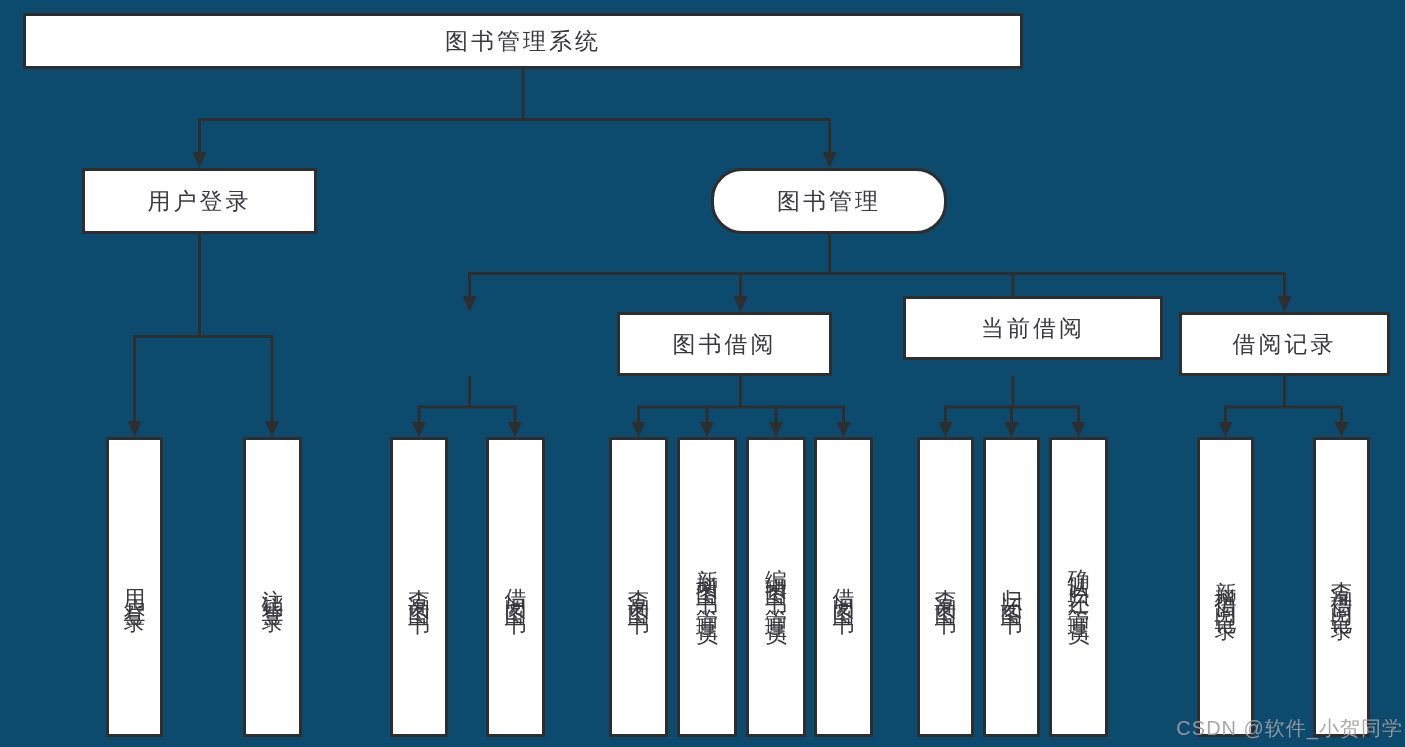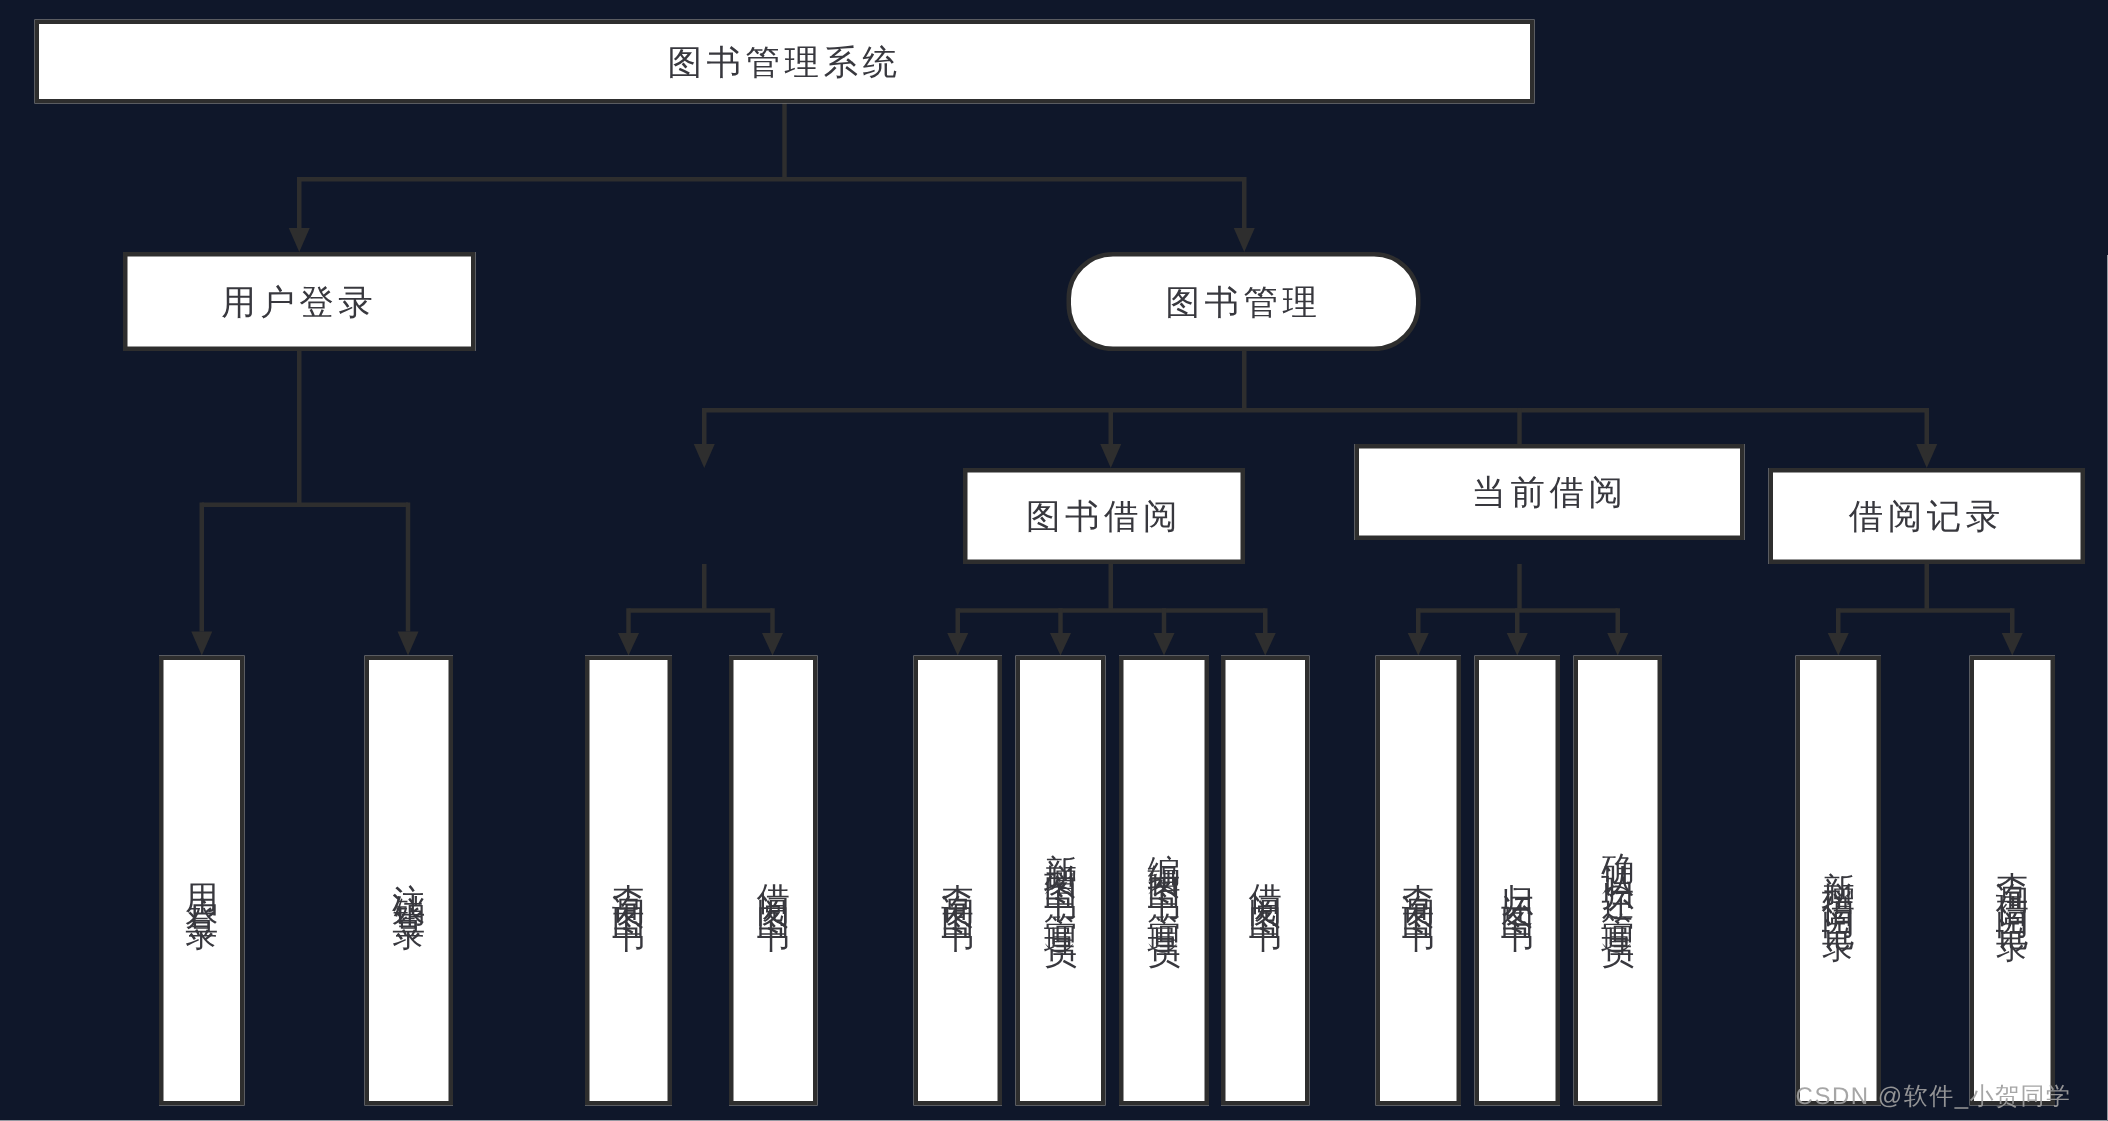--- a/index.html
+++ b/index.html
@@ -1,20 +1,20 @@
 <!DOCTYPE html>
 <html><head>
 <meta charset="utf-8">
 <style>
   html, body { margin: 0; padding: 0; background: #ffffff; }
   .canvas {
     position: relative;
     width: 1405px;
     height: 747px;
-    background: #0f172a;
+    background: #0c4a6e;
     font-family: "Liberation Sans", sans-serif;
     overflow: hidden;
   }
   svg.connectors {
     position: absolute;
     left: 0; top: 0;
     width: 1405px; height: 747px;
     z-index: 1;
   }
   svg.connectors path {
@@ -45,23 +45,23 @@
   .leaf .v-label {
     writing-mode: vertical-rl;
     text-orientation: mixed;
     font-size: 22px;
     letter-spacing: 8px;
     line-height: 1;
     white-space: nowrap;
   }
   .watermark {
     position: absolute;
-    right: 24px;
+    right: 2px;
     bottom: 5px;
-    font-size: 16px;
+    font-size: 20px;
     letter-spacing: 1px;
     color: rgba(158, 158, 158, 0.92);
     z-index: 5;
     white-space: nowrap;
   }
 </style>
 </head>
 <body>
 
 <div class="canvas">
@@ -146,21 +146,21 @@
     <span class="h-label">图书管理系统</span>
   </div>
 
   <div class="box" style="left:82px; top:168px; width:235px; height:66px;">
     <span class="h-label">用户登录</span>
   </div>
   <div class="box" style="left:711px; top:168px; width:236px; height:66px;border-radius:31px;">
     <span class="h-label">图书管理</span>
   </div>
 
-  <div class="box" style="left:642px; top:312px; width:188px; height:64px;">
+  <div class="box" style="left:617px; top:312px; width:215px; height:64px;">
     <span class="h-label">图书借阅</span>
   </div>
   <div class="box" style="left:903px; top:296px; width:260px; height:64px;align-items:center;">
     <span class="h-label">当前借阅</span>
   </div>
   <div class="box" style="left:1179px; top:312px; width:211px; height:64px;">
     <span class="h-label">借阅记录</span>
   </div>
 
   <div class="box leaf" style="left:106px; top:437px; width:57px; height:300px;">

